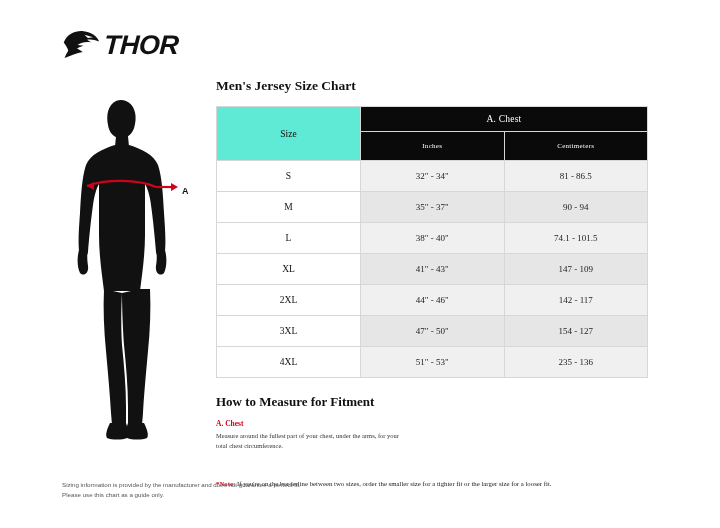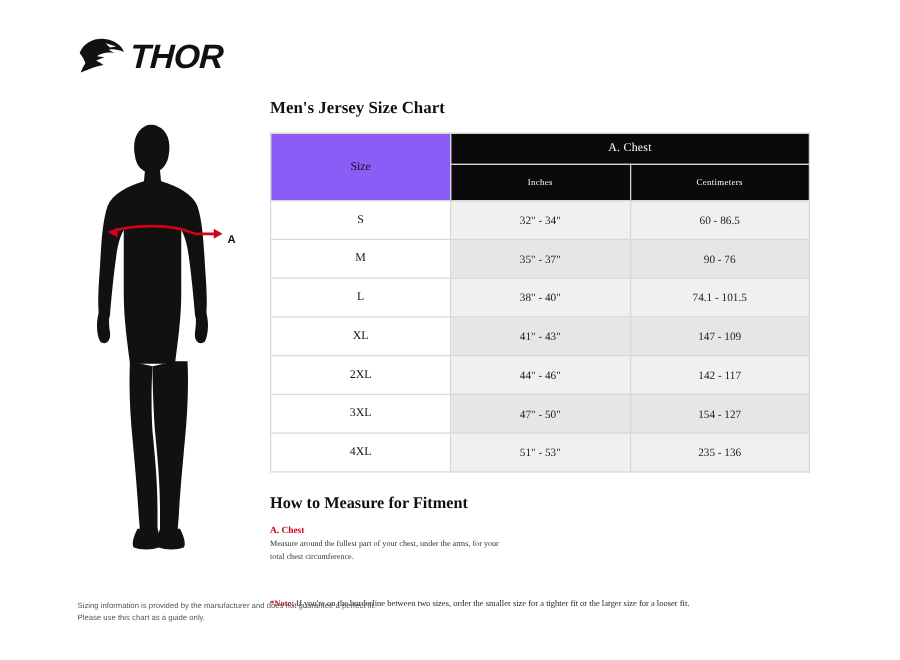--- a/index.html
+++ b/index.html
@@ -79,21 +79,21 @@
     border-collapse: collapse;
     width: 432px;
     table-layout: fixed;
   }
   table.size-chart td, table.size-chart th {
     border: 1px solid #d7d7d7;
     text-align: center;
     font-weight: normal;
   }
   .th-size {
-    background: #8b5cf6;
+    background: #5eead4;
     color: #111;
     font-size: 9.5px;
     font-weight: bold;
     width: 144px;
     height: 54px;
     vertical-align: middle;
   }
   .th-group {
     background: #0a0a0a;
     color: #ffffff;
@@ -227,26 +227,26 @@
       </tr>
       <tr>
         <th class="th-sub">Inches</th>
         <th class="th-sub">Centimeters</th>
       </tr>
     </thead>
     <tbody>
       <tr>
         <td class="cell-size">S</td>
         <td class="cell-val">32" - 34"</td>
-        <td class="cell-val">60 - 86.5</td>
+        <td class="cell-val">81 - 86.5</td>
       </tr>
       <tr class="alt">
         <td class="cell-size">M</td>
         <td class="cell-val">35" - 37"</td>
-        <td class="cell-val">90 - 76</td>
+        <td class="cell-val">90 - 94</td>
       </tr>
       <tr>
         <td class="cell-size">L</td>
         <td class="cell-val">38" - 40"</td>
         <td class="cell-val">74.1 - 101.5</td>
       </tr>
       <tr class="alt">
         <td class="cell-size">XL</td>
         <td class="cell-val">41" - 43"</td>
         <td class="cell-val">147 - 109</td>

